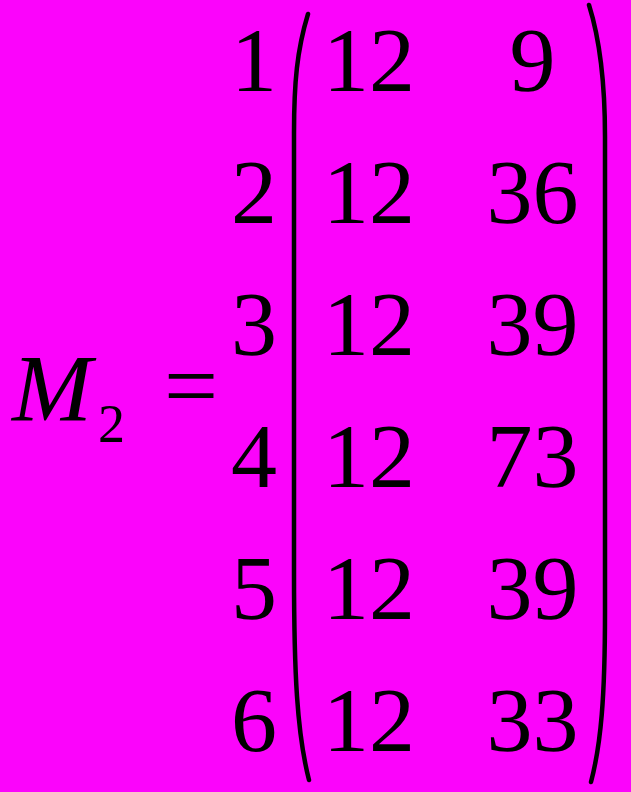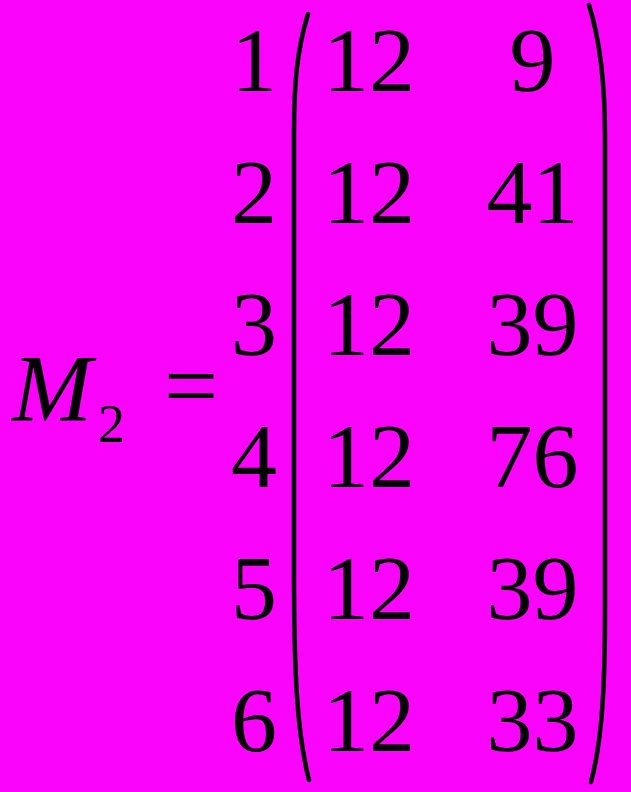--- a/index.html
+++ b/index.html
@@ -72,23 +72,23 @@
     <div class="cell">12</div>
     <div class="cell">12</div>
     <div class="cell">12</div>
     <div class="cell">12</div>
     <div class="cell">12</div>
     <div class="cell">12</div>
   </div>
 
   <div class="col col2">
     <div class="cell">9</div>
-    <div class="cell">41</div>
+    <div class="cell">36</div>
     <div class="cell">39</div>
-    <div class="cell">76</div>
+    <div class="cell">73</div>
     <div class="cell">39</div>
     <div class="cell">33</div>
   </div>
 
   <svg class="rparen" width="36" height="786" viewBox="0 0 36 786">
     <path d="M4,3 C15,38 20,85 20,135 L20,610 C20,695 16,742 6,780" fill="none" stroke="#000000" stroke-width="4.5" stroke-linecap="round"></path>
   </svg>
 
 </div>
 

